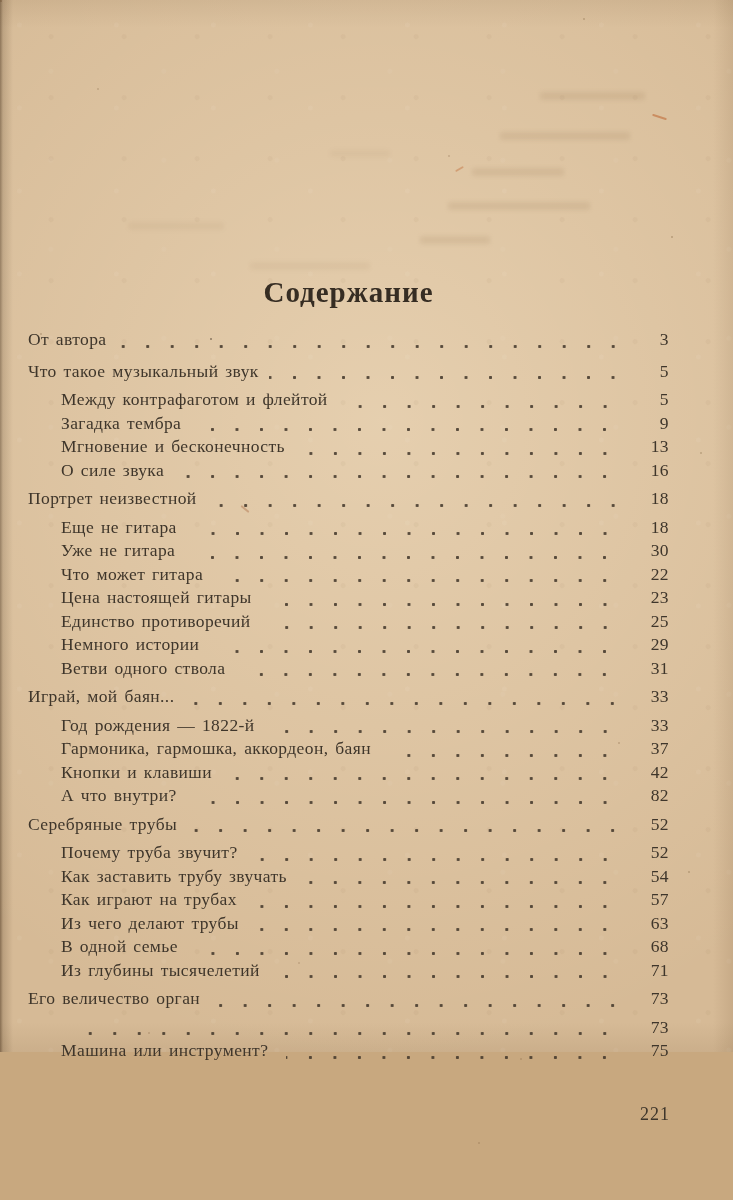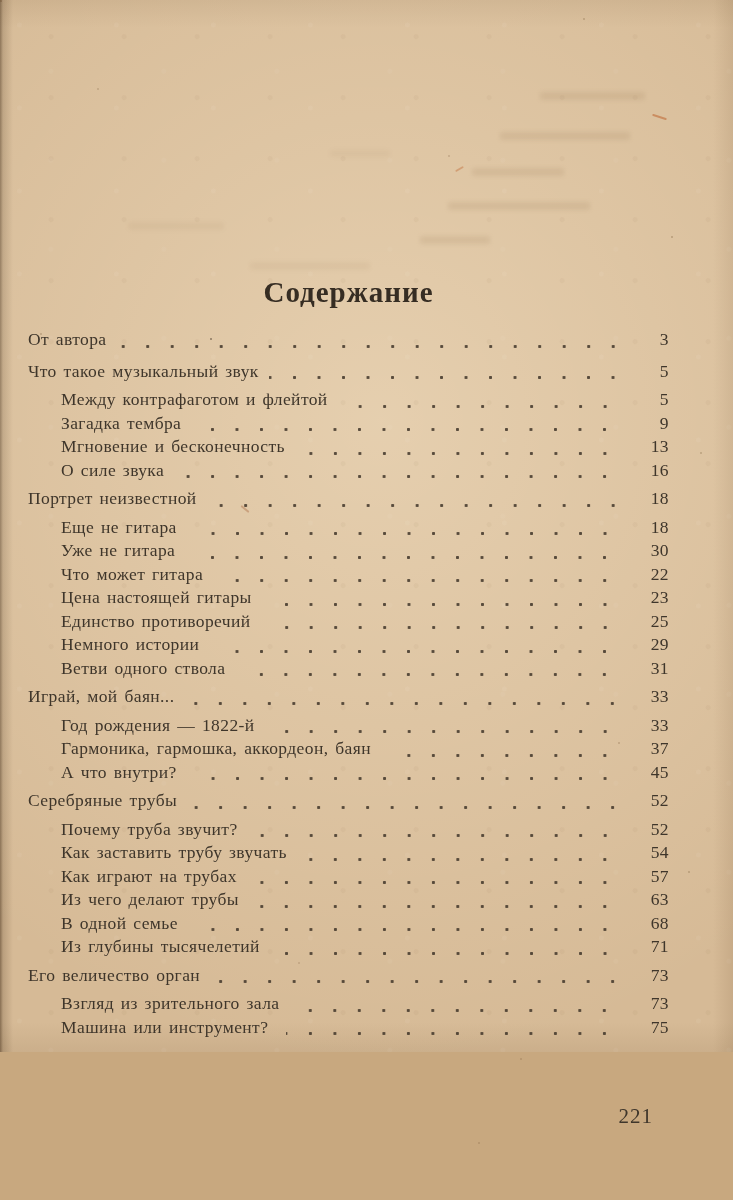--- a/index.html
+++ b/index.html
@@ -116,22 +116,22 @@
     background-position: right 0px bottom 4px;
   }
   .pageno {
     flex: 0 0 36px;
     width: 36px;
     text-align: right;
   }
   .folio {
     position: absolute;
     top: 1104px;
-    right: 80px;
-    font-size: 21px;
+    right: 63px;
+    font-size: 18px;
     letter-spacing: 1px;
     color: #3f362b;
   }
 </style>
 </head>
 <body>
 
 <div class="page">
   <div class="grain"></div>
   <div class="speck"></div>
@@ -229,23 +229,28 @@
           <span class="label">Год рождения — 1822-й</span>
           <span class="leader"></span>
           <span class="pageno">33</span>
         </div>
         <div class="row sub">
           <span class="label">Гармоника, гармошка, аккордеон, баян</span>
           <span class="leader"></span>
           <span class="pageno">37</span>
         </div>
         <div class="row sub">
+          <span class="label">Кнопки и клавиши</span>
+          <span class="leader"></span>
+          <span class="pageno">42</span>
+        </div>
+        <div class="row sub">
           <span class="label">А что внутри?</span>
           <span class="leader"></span>
-          <span class="pageno">45</span>
+          <span class="pageno">82</span>
         </div>
         <div class="row top">
           <span class="label">Серебряные трубы</span>
           <span class="leader"></span>
           <span class="pageno">52</span>
         </div>
         <div class="row sub first-sub">
           <span class="label">Почему труба звучит?</span>
           <span class="leader"></span>
           <span class="pageno">52</span>
@@ -274,21 +279,20 @@
           <span class="label">Из глубины тысячелетий</span>
           <span class="leader"></span>
           <span class="pageno">71</span>
         </div>
         <div class="row top">
           <span class="label">Его величество орган</span>
           <span class="leader"></span>
           <span class="pageno">73</span>
         </div>
         <div class="row sub first-sub">
-          <span class="label">Взгляд из зрительного зала</span>
           <span class="leader"></span>
           <span class="pageno">73</span>
         </div>
         <div class="row sub">
           <span class="label">Машина или инструмент?</span>
           <span class="leader"></span>
           <span class="pageno">75</span>
         </div>
       </div>
   </div>

